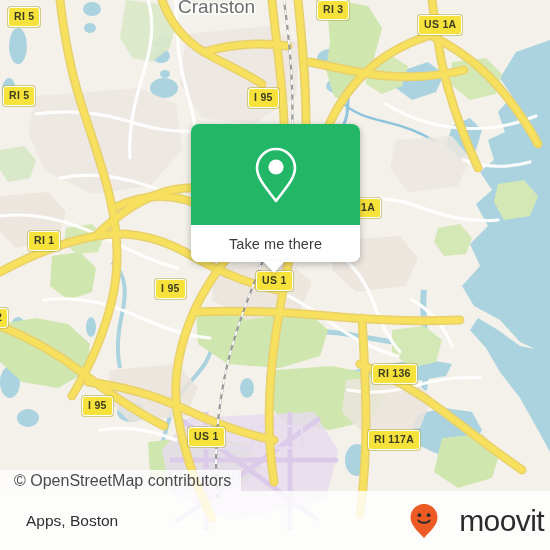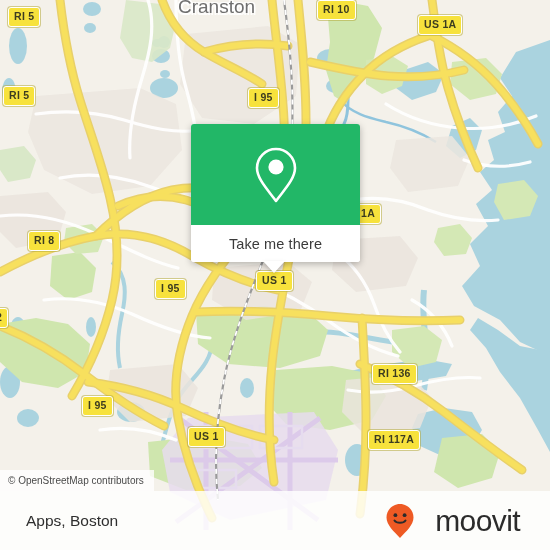--- a/index.html
+++ b/index.html
@@ -24,21 +24,21 @@
   }
   .layer { position: absolute; inset: 0; }
 
   
   #card {
     position: absolute;
     left: 191px;
     top: 124px;
     width: 169px;
     height: 138px;
-    border-radius: 3px;
+    border-radius: 8px;
     overflow: hidden;
     box-shadow: 0 2px 7px rgba(0,0,0,0.28);
     background: #ffffff;
   }
   #card-top {
     height: 101px;
     background: #22b767;
     display: flex;
     align-items: center;
     justify-content: center;
@@ -94,41 +94,41 @@
       -1.5px  1.5px 0 rgba(255,255,255,.9),
        1.5px  1.5px 0 rgba(255,255,255,.9);
   }
 
   
   #attribution {
     position: absolute;
     left: 0;
     top: 470px;
     height: 21px;
-    padding: 0 10px 0 8px;
+    padding: 0 10px 0 14px;
     display: flex;
     align-items: center;
     background: rgba(255,255,255,0.78);
-    font-size: 10px;
+    font-size: 16px;
     color: #4a4a4a;
     white-space: nowrap;
   }
 
   
   #footer {
     position: absolute;
     left: 0;
     top: 491px;
     width: 550px;
     height: 59px;
     background: rgba(255,255,255,0.82);
     display: flex;
     align-items: center;
     justify-content: space-between;
-    padding: 0 30px 0 26px;
+    padding: 0 6px 0 26px;
     box-sizing: border-box;
   }
   #footer-title {
     font-size: 15.5px;
     color: #2e2e2e;
   }
   #brand {
     display: flex;
     align-items: center;
     gap: 20px;
@@ -340,26 +340,26 @@
 
       </g>
     </svg>
 
     <div>
         <div class="place-label" style="left: 178px; top: -4px;">Cranston</div>
       </div>
 
     <div>
         <div class="shield" style="left: 8px; top: 7px;">RI 5</div>
-        <div class="shield" style="left: 317px; top: 0px;">RI 10</div>
+        <div class="shield" style="left: 317px; top: 0px;">RI 3</div>
         <div class="shield" style="left: 418px; top: 15px;">US 1A</div>
         <div class="shield" style="left: 3px; top: 86px;">RI 5</div>
         <div class="shield" style="left: 248px; top: 88px;">I 95</div>
-        <div class="shield" style="left: 28px; top: 231px;">RI 8</div>
-        <div class="shield" style="left: 355px; top: 204px;">1A</div>
+        <div class="shield" style="left: 28px; top: 231px;">RI 1</div>
+        <div class="shield" style="left: 355px; top: 198px;">1A</div>
         <div class="shield" style="left: 155px; top: 279px;">I 95</div>
         <div class="shield" style="left: 256px; top: 271px;">US 1</div>
         <div class="shield" style="left: -10px; top: 308px;">2</div>
         <div class="shield" style="left: 372px; top: 364px;">RI 136</div>
         <div class="shield" style="left: 82px; top: 396px;">I 95</div>
         <div class="shield" style="left: 368px; top: 430px;">RI 117A</div>
         <div class="shield" style="left: 188px; top: 427px;">US 1</div>
       </div>
 
   </div>

